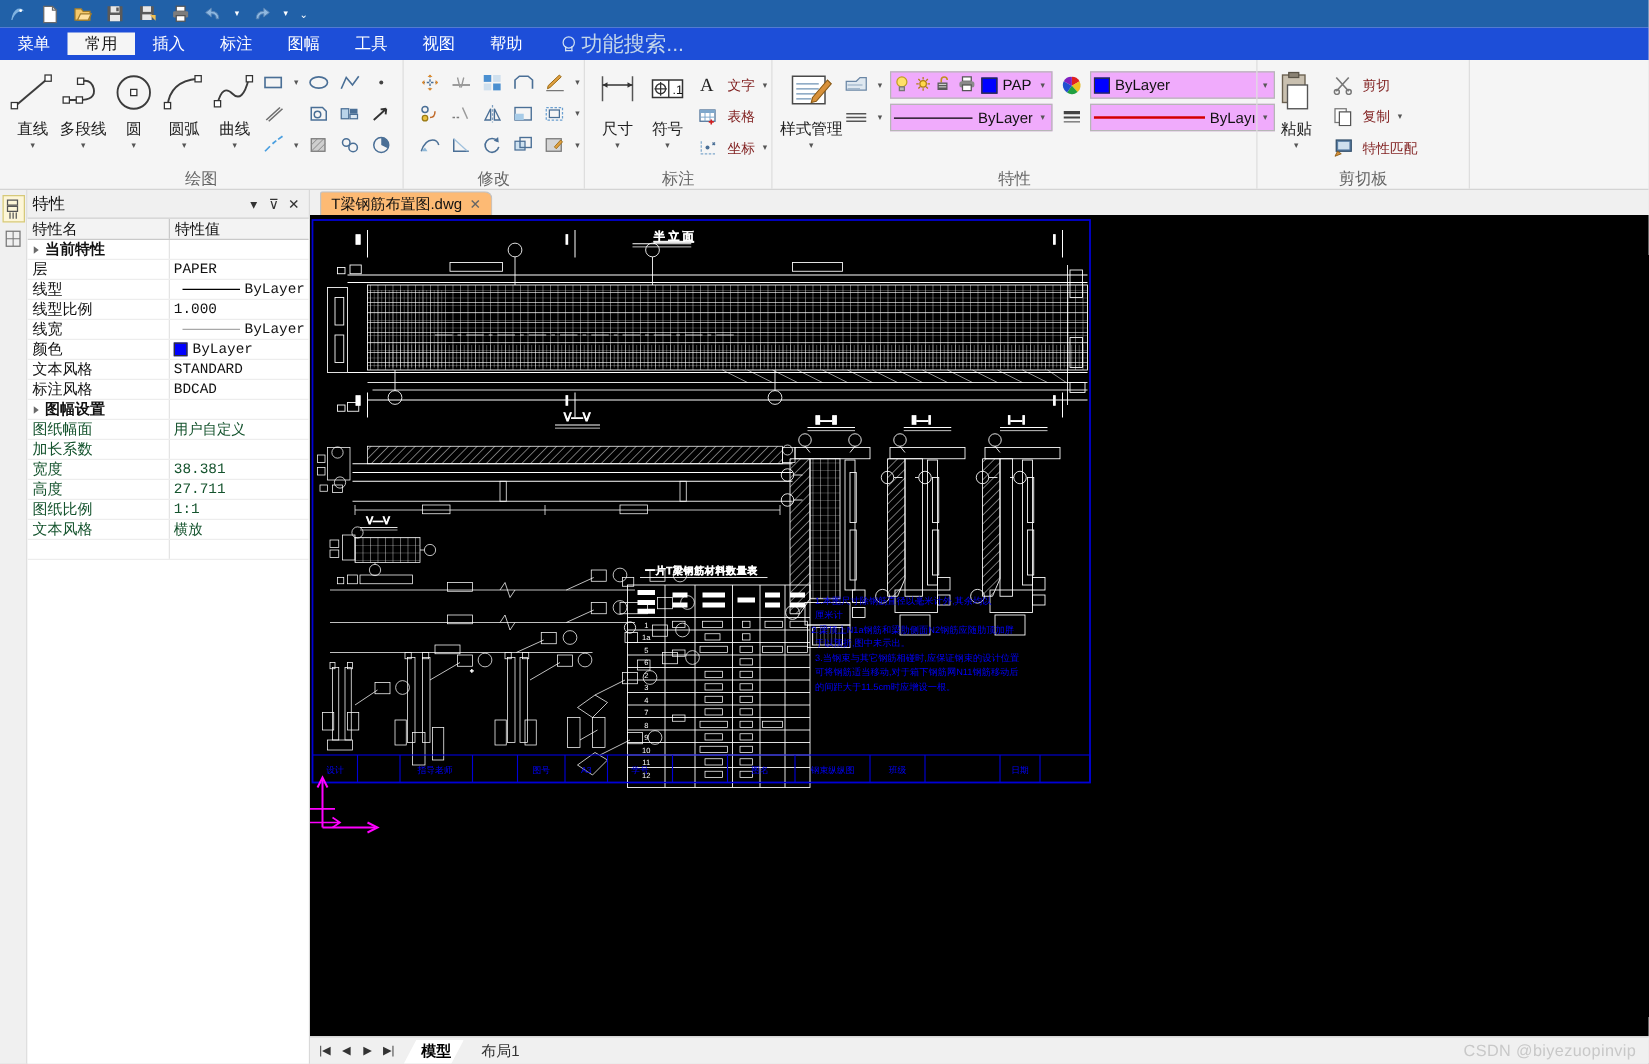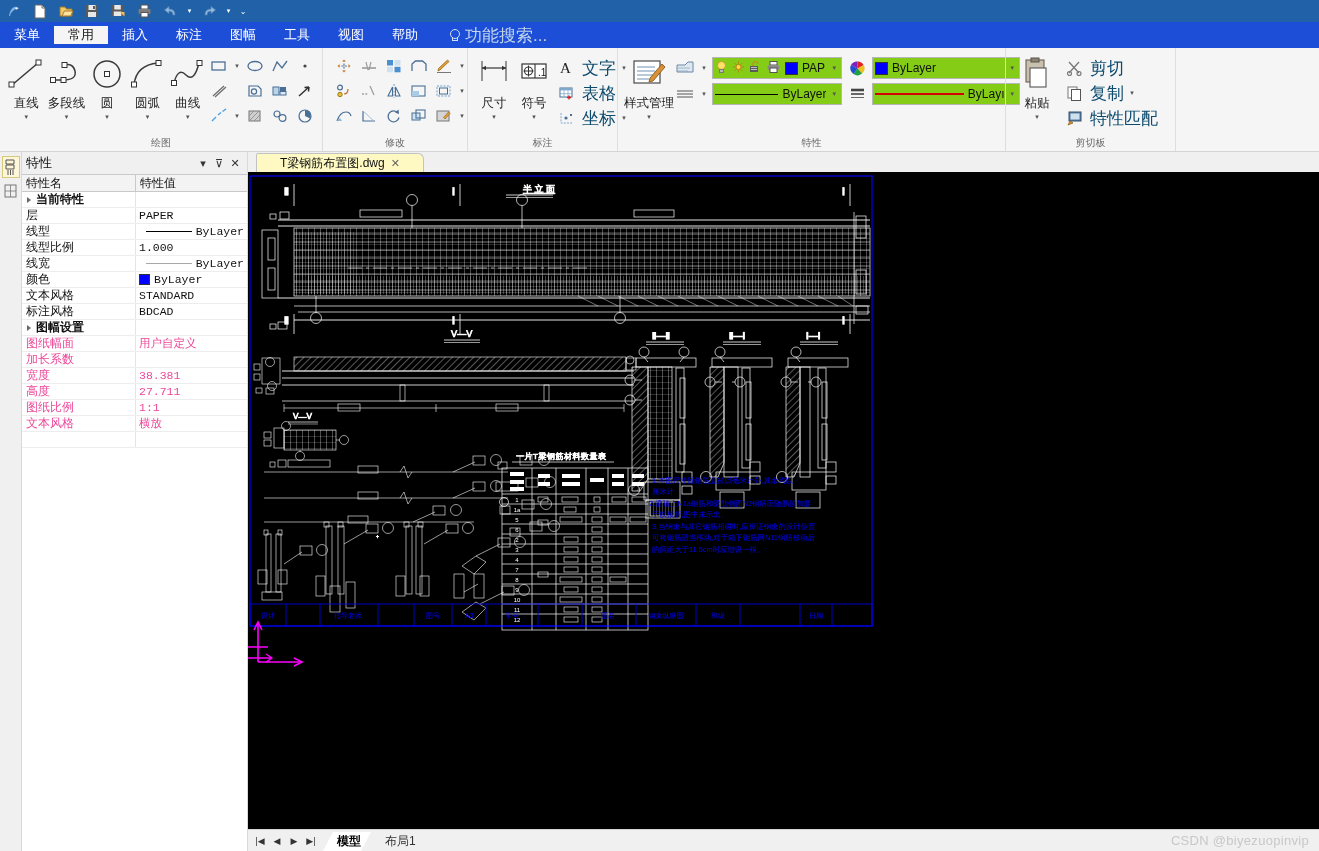--- a/index.html
+++ b/index.html
@@ -52,46 +52,46 @@
   
   .ribbon {
     height: 104px; background: #f5f5f5; border-bottom: 1px solid #d4d4d4;
     display: flex; align-items: stretch; flex: none;
   }
   .rgroup { display: flex; flex-direction: column; position: relative; padding: 0 2px; }
   .rgroup + .rgroup { border-left: 1px solid #dedede; }
   .rgroup-body { flex: 1; display: flex; align-items: flex-start; padding: 4px 4px 0 4px; }
   .rgroup-title {
     height: 16px; line-height: 16px; text-align: center;
-    font-size: 10px; color: #666; flex: none;
+    font-size: 13px; color: #666; flex: none;
   }
 
   .bigbtn {
     width: 50px; display: flex; flex-direction: column; align-items: center;
     padding-top: 2px; cursor: default;
   }
   .bigbtn .glyph { height: 40px; display: flex; align-items: center; justify-content: center; }
   .bigbtn .lbl { font-size: 12.5px; color: #222; margin-top: 1px; white-space: nowrap; }
   .bigbtn .caret { font-size: 7px; color: #555; line-height: 7px; margin-top: 1px; }
 
   .smallgrid { display: flex; flex-direction: column; gap: 1px; padding-top: 2px; }
   .smallrow { display: flex; align-items: center; gap: 3px; height: 24px; }
   .sbtn {
     width: 22px; height: 22px; display: flex; align-items: center; justify-content: center;
   }
   .tcaret { font-size: 7px; color: #555; width: 8px; text-align: center; }
 
   .txtbtn { display: flex; align-items: center; gap: 4px; height: 24px; padding: 0 2px; }
-  .txtbtn .lbl2 { font-size: 17px; color: #0c4a6e; white-space: nowrap; }
+  .txtbtn .lbl2 { font-size: 11px; color: #7f1d1d; white-space: nowrap; }
 
   
   .propcol { display: flex; flex-direction: column; gap: 4px; padding-top: 5px; }
   .proprow { display: flex; align-items: center; gap: 4px; }
   .combo {
-    height: 22px; border: 1px solid #b6b6b6; background: #84cc16;
+    height: 22px; border: 1px solid #b6b6b6; background: #f0abfc;
     display: flex; align-items: center; padding: 0 2px; gap: 3px;
     font-size: 12px; color: #111;
   }
   .combo .cv { flex: 1; display: flex; align-items: center; gap: 4px; overflow: hidden; white-space: nowrap; }
   .combo .dd { font-size: 7px; color: #555; padding: 0 3px; }
   .swatch-blue { width: 13px; height: 13px; background: #0000ff; border: 1px solid #333; }
   .lt-line { flex: 1; height: 1px; background: #000; min-width: 54px; }
   .lt-line.red { background: #d40000; height: 2px; }
   .ltlabel { font-size: 12px; color: #111; }
 
@@ -136,32 +136,32 @@
   .prow .v {
     flex: 1; font-size: 11.5px; color: #111; display: flex; align-items: center;
     padding-left: 3px; gap: 4px; font-family: "Liberation Mono","DejaVu Sans Mono",monospace;
     white-space: nowrap; overflow: hidden;
   }
   .prow.grp .k { font-weight: bold; padding-left: 14px; position: relative; }
   .prow.grp .k::before {
     content:""; position:absolute; left:5px; top:5px;
     border-left:4px solid #6a6a6a; border-top:3.5px solid transparent; border-bottom:3.5px solid transparent;
   }
-  .prow.dim .k, .prow.dim .v { color: #ec4899; }
+  .prow.dim .k, .prow.dim .v { color: #14532d; }
   .prow .v .mini-line { width: 46px; height: 1px; background: #000; }
   .prow .v .mini-line.thin { background: #a8a8a8; }
   .prow .v .mini-sw { width: 11px; height: 11px; background: #0000ff; border: 1px solid #333; }
   .v-right { justify-content: flex-end; padding-right: 3px; gap: 5px; }
 
   
   .canvaswrap { flex: 1; display: flex; flex-direction: column; min-width: 0; background: #f0f0f0; }
   .doctabs { height: 20px; background: #f0f0f0; display: flex; align-items: flex-end; padding-left: 8px; }
   .dtab {
-    height: 19px; background: #fef9c3; border: 1px solid #c2c2c2; border-bottom: none;
-    display: flex; align-items: center; gap: 6px; padding: 0 23px;
+    height: 19px; background: #fdba74; border: 1px solid #c2c2c2; border-bottom: none;
+    display: flex; align-items: center; gap: 6px; padding: 0 8px;
     font-size: 12px; color: #111; border-radius: 2px 6px 0 0;
   }
   .dtab .x { font-size: 11px; color: #666; }
 
   .cad { flex: 1; background: #000000; position: relative; overflow: hidden; }
   .cad svg { position: absolute; left: 0; top: 0; }
 
   .statusbar { height: 22px; background: #f0f0f0; display: flex; align-items: center;
                border-top: 1px solid #d4d4d4; position: relative; }
   .navbtns { display: flex; align-items: center; gap: 1px; padding-left: 4px; }

